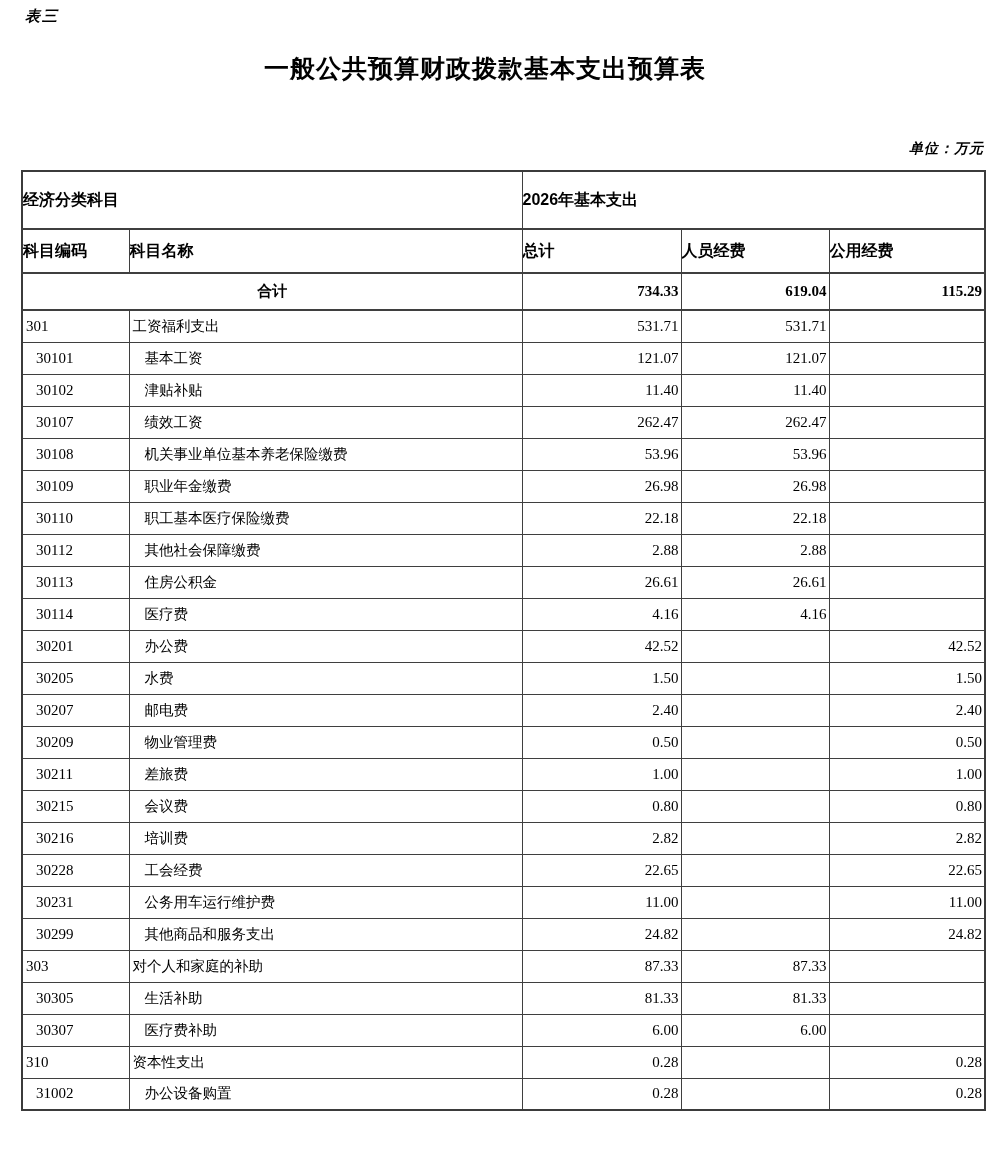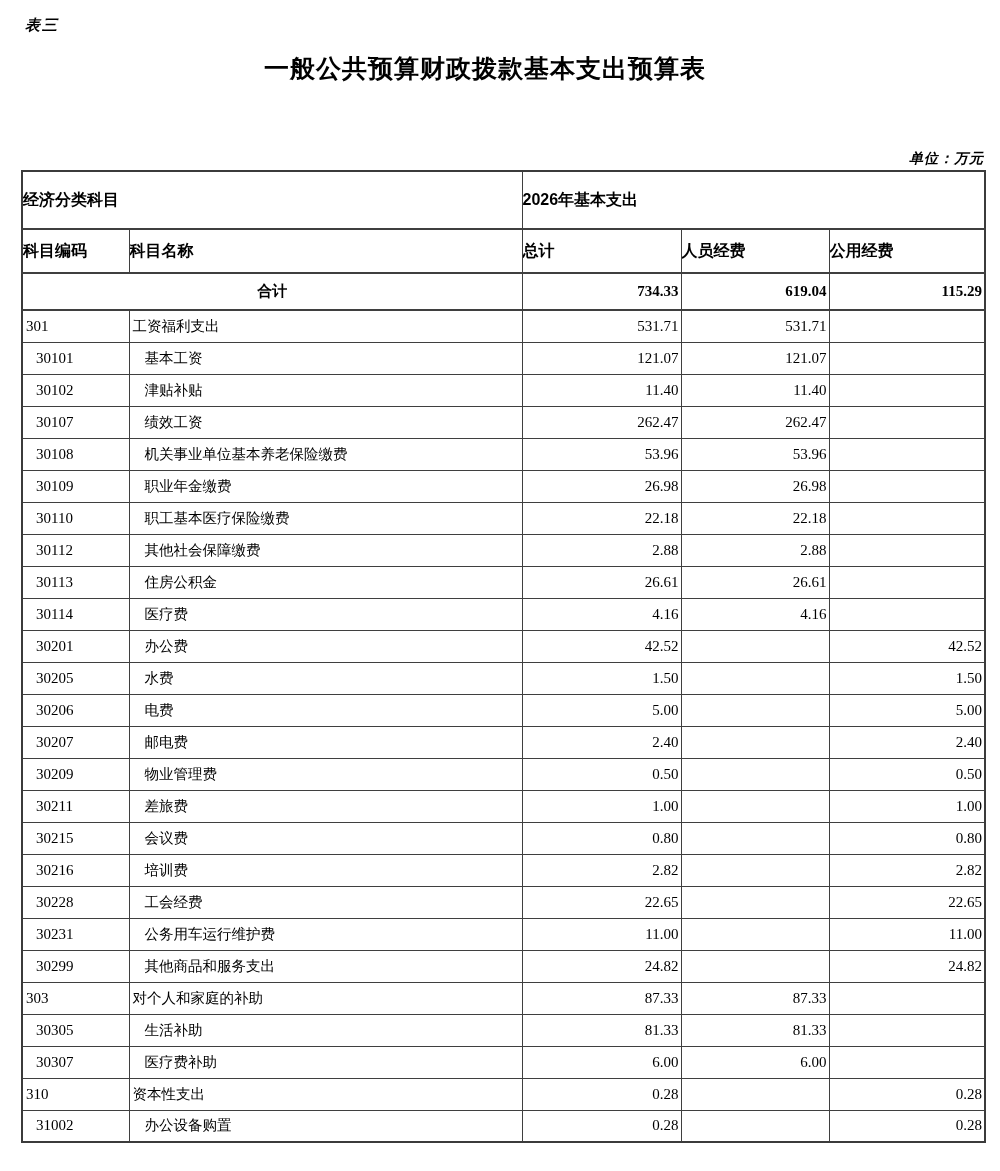--- a/index.html
+++ b/index.html
@@ -7,33 +7,33 @@
     width: 1000px; height: 1171px;
     background: #ffffff;
     font-family: "Liberation Sans", "DejaVu Sans", sans-serif;
     color: #000;
     position: relative;
     overflow: hidden;
   }
   .sheet { position: absolute; inset: 0; }
 
   .table-label {
-    position: absolute; left: 25px; top: 16px;
+    position: absolute; left: 25px; top: 7px;
     font-family: Liberation Mono, monospace;
     font-style: italic; font-weight: bold;
     font-size: 15px; letter-spacing: 2px;
   }
   .doc-title {
     position: absolute; left: 0; top: 52px; width: 970px;
     text-align: center;
     font-size: 25px; font-weight: bold;
     letter-spacing: 1px;
   }
   .unit-note {
-    position: absolute; top: 150px; right: 16px;
+    position: absolute; top: 140px; right: 16px;
     font-family: "DejaVu Serif", "Liberation Serif", serif;
     font-style: italic; font-weight: bold;
     font-size: 14px; letter-spacing: 1px;
   }
 
   .budget-table {
     position: absolute; left: 21px; top: 170px;
     width: 963px;
     border-collapse: collapse;
     table-layout: fixed;
@@ -190,27 +190,20 @@
       <td class="num">42.52</td>
     </tr>
         <tr class="data-row sub">
       <td class="code">30205</td>
       <td class="name">水费</td>
       <td class="num">1.50</td>
       <td class="num"></td>
       <td class="num">1.50</td>
     </tr>
         <tr class="data-row sub">
-      <td class="code">30206</td>
-      <td class="name">电费</td>
-      <td class="num">5.00</td>
-      <td class="num"></td>
-      <td class="num">5.00</td>
-    </tr>
-        <tr class="data-row sub">
       <td class="code">30207</td>
       <td class="name">邮电费</td>
       <td class="num">2.40</td>
       <td class="num"></td>
       <td class="num">2.40</td>
     </tr>
         <tr class="data-row sub">
       <td class="code">30209</td>
       <td class="name">物业管理费</td>
       <td class="num">0.50</td>

